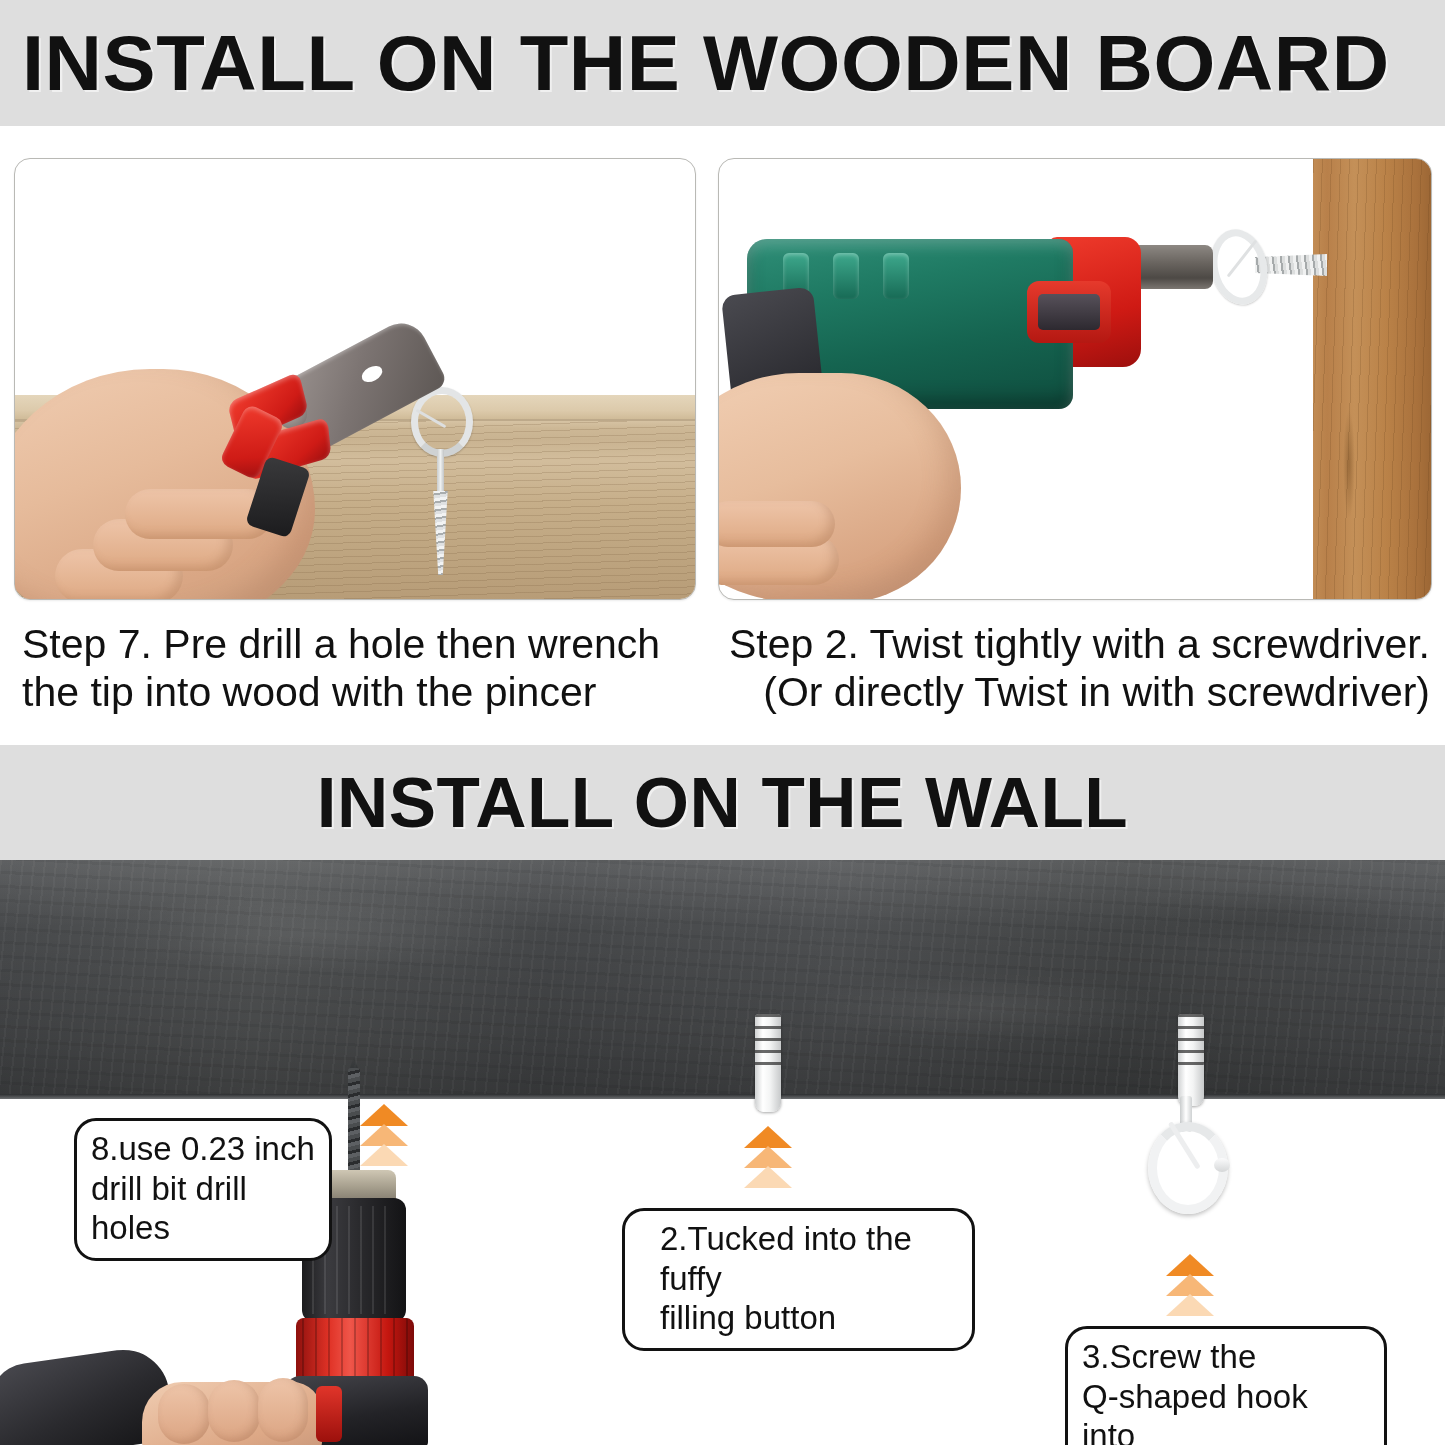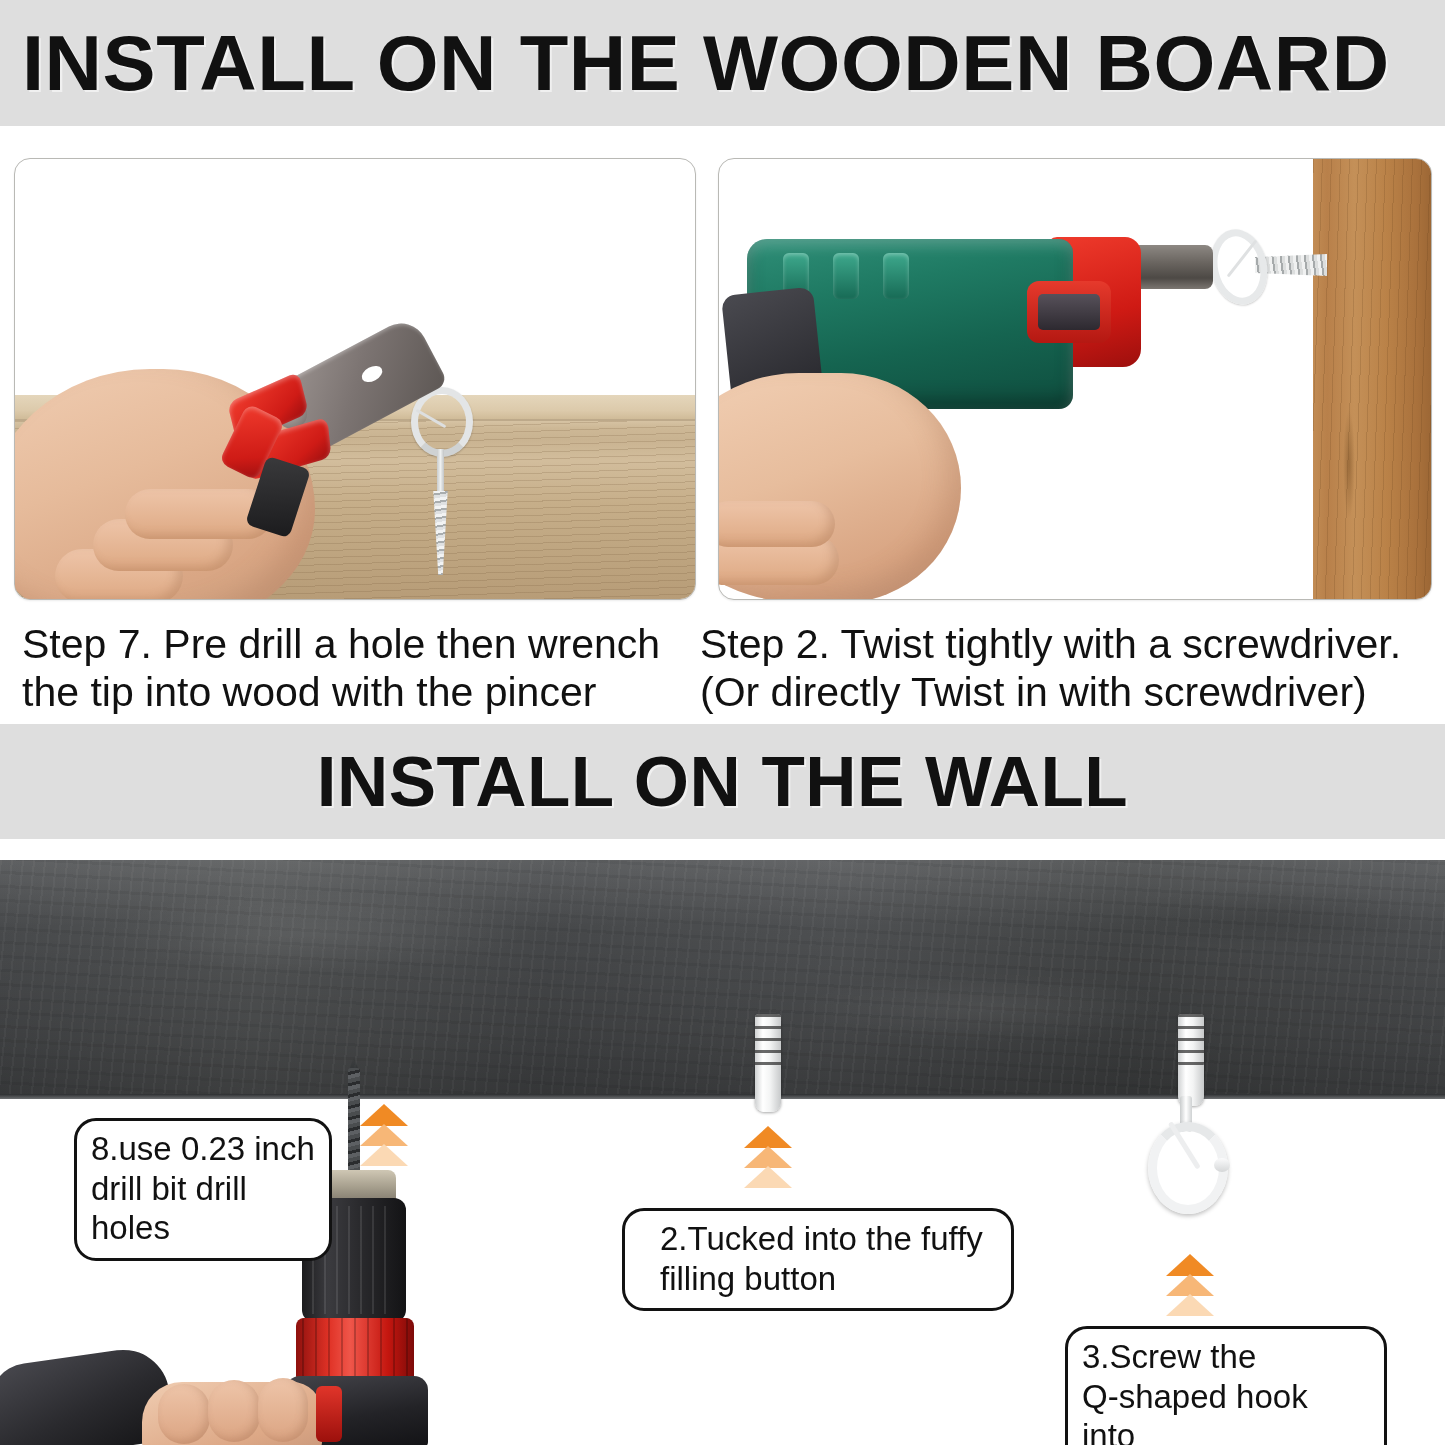--- a/index.html
+++ b/index.html
@@ -14,21 +14,21 @@
   .page{position:relative;width:1445px;height:1445px;overflow:hidden;}
 
   
   .banner{
     position:absolute;left:0;width:1445px;
     background:#dedede;
     display:flex;align-items:center;
     box-sizing:border-box;
   }
   #banner-wood{top:0;height:126px;justify-content:flex-start;padding-left:22px;}
-  #banner-wall{top:724px;height:115px;justify-content:center;}
+  #banner-wall{top:745px;height:115px;justify-content:center;}
   .banner-text{
     font-weight:bold;
     color:#111;
     letter-spacing:0.5px;
     line-height:1;
     font-family:"Liberation Sans", sans-serif;
     text-shadow:2px 2px 0 rgba(255,255,255,0.55);
     white-space:nowrap;
   }
   #banner-wood .banner-text{font-size:78px;transform:scaleX(1.02);transform-origin:left center;}
@@ -223,21 +223,21 @@
   
   .step-caption{
     position:absolute;
     color:#111;
     font-size:41px;
     line-height:1.18;
     font-family:"Liberation Sans", sans-serif;
     white-space:pre-line;
   }
   #caption-step1{left:22px;top:620px;width:660px;}
-  #caption-step2{left:700px;top:620px;width:730px;}
+  #caption-step2{left:700px;top:620px;width:730px;text-align:right;}
 
   
   .wall{
     position:absolute;left:0;top:860px;width:1445px;height:238px;
     background:
       linear-gradient(180deg,rgba(255,255,255,.10) 0%,rgba(0,0,0,.05) 28%,rgba(0,0,0,.18) 72%,rgba(0,0,0,.30) 100%),
       linear-gradient(92deg,#4c4e50 0%,#565859 18%,#4a4c4e 38%,#525456 58%,#464849 78%,#4f5153 100%);
   }
   .wall:before{
     content:"";position:absolute;inset:0;
@@ -384,21 +384,21 @@
     border-radius:22px;
     color:#111;
     font-size:33px;
     line-height:1.2;
     font-family:"Liberation Sans", sans-serif;
     padding:8px 14px 10px 14px;
     box-sizing:border-box;
     white-space:pre-line;
   }
   #callout-1{left:74px;top:1118px;width:258px;}
-  #callout-2{left:622px;top:1208px;width:392px;padding-left:35px;}
+  #callout-2{left:622px;top:1208px;width:353px;padding-left:35px;}
   #callout-3{left:1065px;top:1326px;width:322px;}
 </style>
 </head>
 <body>
 
 <div class="page">
 
   <div class="banner" id="banner-wood">
     <div class="banner-text">INSTALL ON THE WOODEN BOARD</div>
   </div>

